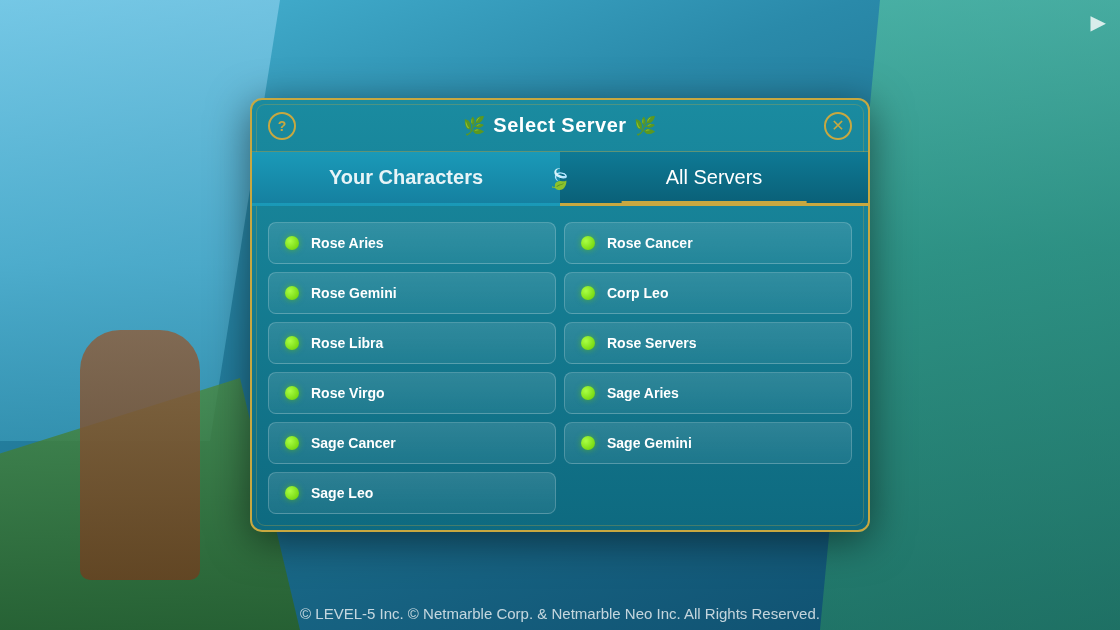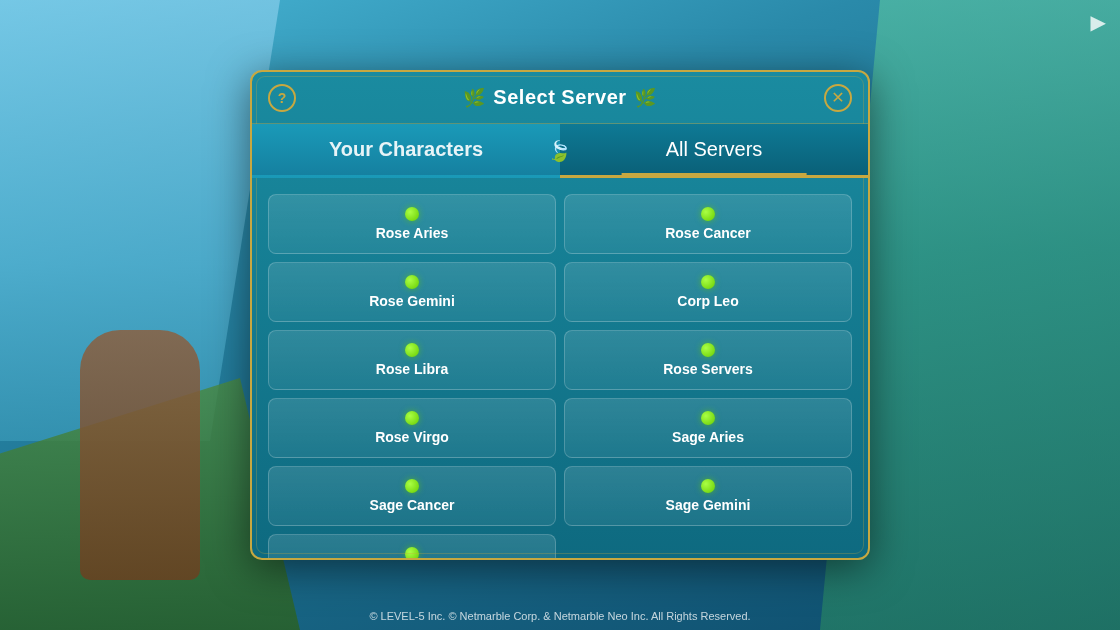--- a/index.html
+++ b/index.html
@@ -58,21 +58,21 @@
       border-radius: 40px 40px 10px 10px;
       opacity: 0.85;
     }
 
     .copyright {
       position: absolute;
       bottom: 8px;
       left: 50%;
       transform: translateX(-50%);
       color: rgba(255,255,255,0.75);
-      font-size: 11px;
+      font-size: 15px;
       white-space: nowrap;
       z-index: 10;
       margin-top: 7px;
     }
 
     
     .top-right-icon {
       position: absolute;
       top: 10px;
       right: 14px;
@@ -227,28 +227,27 @@
       grid-template-columns: 1fr 1fr;
       gap: 8px;
       padding: 16px;
       max-height: 380px;
       overflow-y: auto;
     }
 
     .server-item {
       display: flex;
       align-items: center;
-      gap: 4px;
+      gap: 12px;
       background: linear-gradient(180deg, rgba(255,255,255,0.12) 0%, rgba(255,255,255,0.06) 100%);
       border: 1px solid rgba(255,255,255,0.2);
       border-radius: 8px;
       padding: 12px 16px;
       cursor: pointer;
       transition: background 0.15s;
-      flex-direction: column;
     }
 
     .status-dot {
       width: 14px;
       height: 14px;
       border-radius: 50%;
       background: radial-gradient(circle at 35% 35%, #aaff44, #66cc00);
       flex-shrink: 0;
       box-shadow: 0 0 6px rgba(100,200,0,0.6);
     }

